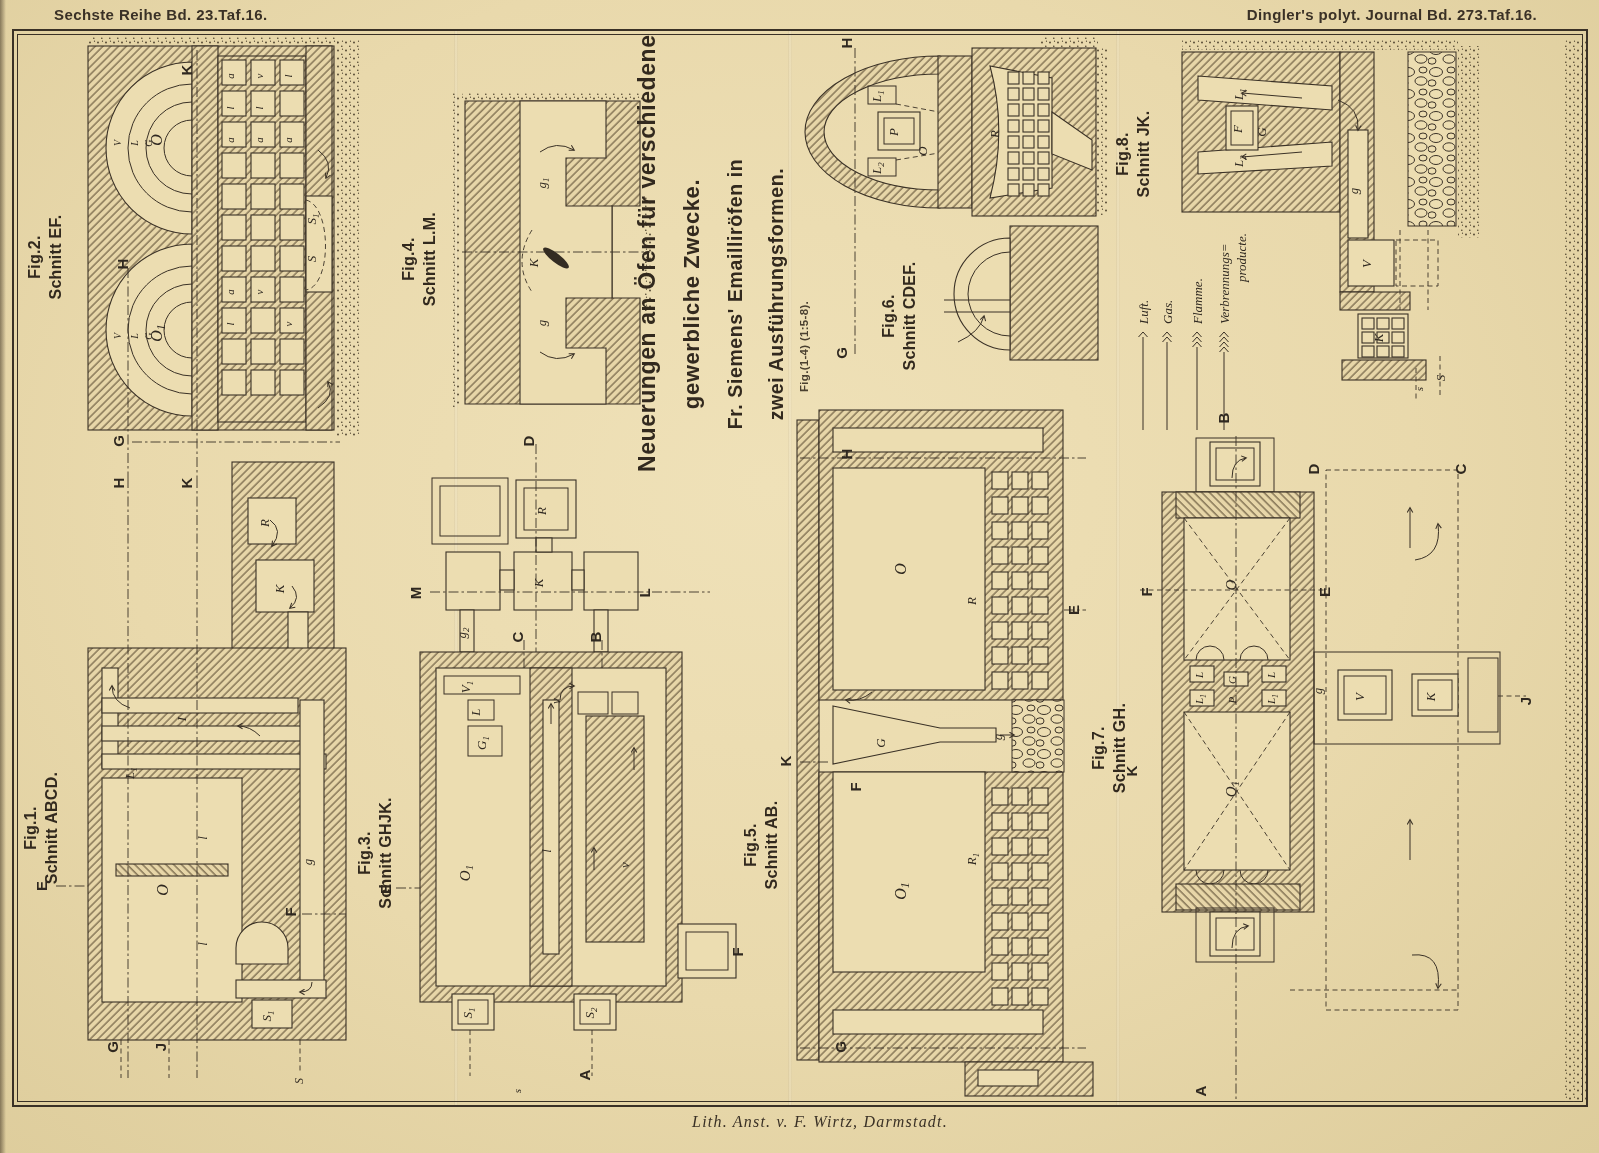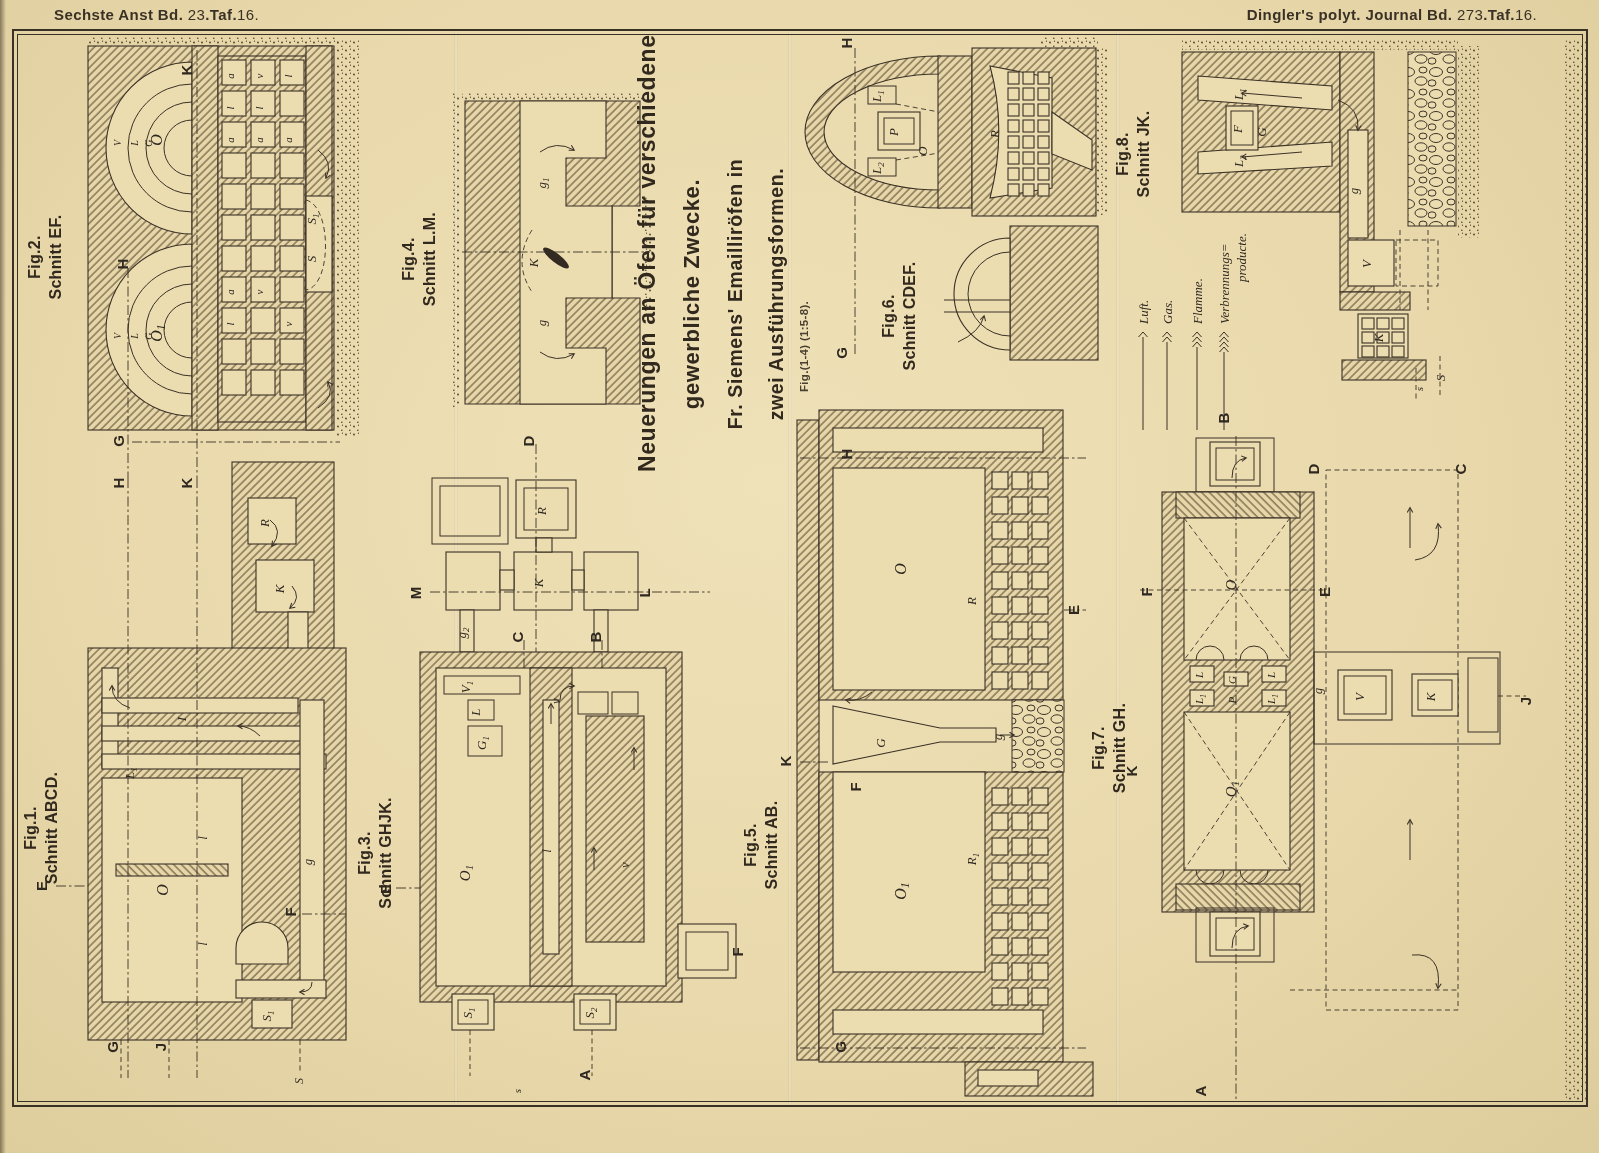--- a/index.html
+++ b/index.html
@@ -4,21 +4,21 @@
 <style>
   html,body{margin:0;padding:0;background:#8d8270;}
   .sheet{position:relative;width:1599px;height:1153px;overflow:hidden;
     background:radial-gradient(ellipse at 48% 42%, #efe1b8 0%, #e9d9ac 55%, #ddcc9b 100%);
     font-family:"Liberation Sans",sans-serif;color:#2f2820;}
   .scan-edge{position:absolute;left:0;top:0;width:6px;height:100%;
     background:linear-gradient(to right, rgba(45,33,20,.5), rgba(45,33,20,0));}
   .crease{position:absolute;top:30px;bottom:48px;width:4px;opacity:.5;
     background:linear-gradient(to right, rgba(120,100,70,.22), rgba(255,252,240,.45), rgba(120,100,70,.15));}
   .hdr{position:absolute;top:6px;font-size:15px;letter-spacing:.4px;font-weight:600;color:#3a3126;white-space:nowrap;}
-  .hdr .b{font-weight:400;}
+  .hdr .b{font-weight:700;}
   #hdrL{left:54px;} #hdrR{right:62px;}
   .frame{position:absolute;left:12px;top:29px;right:11px;bottom:46px;border:2px solid #3a3126;}
   .frame-in{position:absolute;left:3px;top:3px;right:3px;bottom:3px;border:1px solid #3a3126;}
   #plate{position:absolute;left:0;top:0;}
   .w{fill:url(#ht);stroke:#3a3126;stroke-width:1.1;}
   .w2{fill:url(#ht2);stroke:#3a3126;stroke-width:1.1;}
   .c{fill:#ecddb1;stroke:#3a3126;stroke-width:1.1;}
   .ln{fill:none;stroke:#3a3126;stroke-width:1;}
   .dd{stroke-dasharray:10 3 2.5 3;stroke-width:.9;}
   .dh{stroke-dasharray:5 3.5;stroke-width:.9;}
@@ -45,21 +45,21 @@
 </style>
 </head>
 <body>
 
 <div class="sheet">
   <div class="scan-edge"></div>
   <div class="crease" style="left:454px"></div>
   <div class="crease" style="left:788px"></div>
   <div class="crease" style="left:1116px"></div>
 
-  <div class="hdr" id="hdrL"><span>Sechste Anst Bd.</span> <span class="b">23</span><span>.Taf.</span><span class="b">16.</span></div>
+  <div class="hdr" id="hdrL"><span>Sechste Reihe Bd.</span> <span class="b">23</span><span>.Taf.</span><span class="b">16.</span></div>
   <div class="hdr" id="hdrR"><span>Dingler's polyt. Journal Bd.</span> <span class="b">273</span><span>.Taf.</span><span class="b">16.</span></div>
 
   <div class="frame">
       <div class="frame-in"></div>
     </div>
 
   <svg id="plate" width="1599" height="1153">
     <defs>
       <pattern id="ht" patternUnits="userSpaceOnUse" width="5.5" height="5.5" patternTransform="rotate(45)">
         <rect width="5.5" height="5.5" fill="#e7d6a8"></rect>
@@ -609,13 +609,14 @@
     </div>
 
   <div class="titleblock">
     <div class="t t0">Neuerungen an Öfen für verschiedene</div>
     <div class="t t1">gewerbliche Zwecke.</div>
     <div class="t t2">Fr. Siemens'  Emailliröfen  in</div>
     <div class="t t3">zwei  Ausführungsformen.</div>
   </div>
   <div class="note">Fig.(1-4) (1:5-8).</div>
 
+  <div class="foot">Lith. Anst. v. F. Wirtz, Darmstadt.</div>
 </div>
 
 </body></html>

